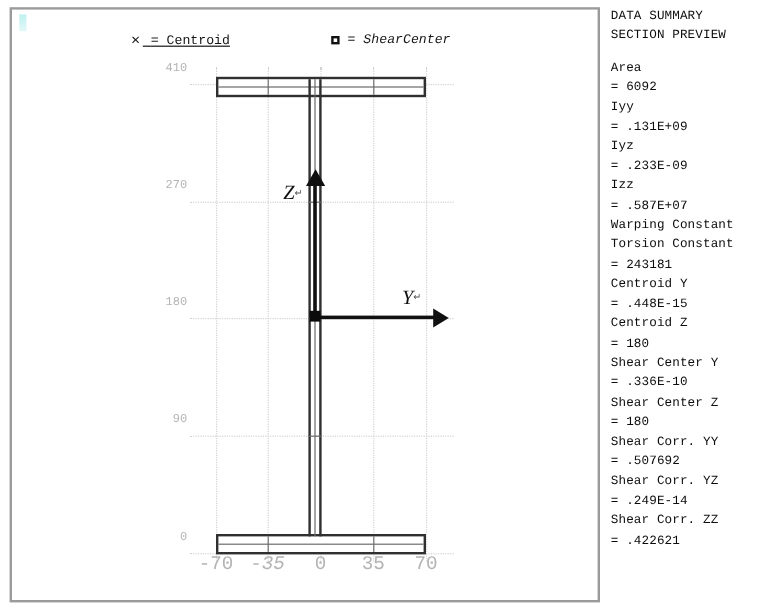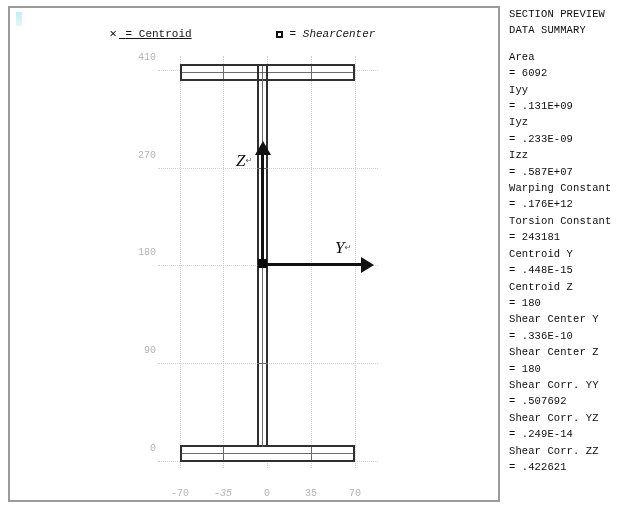--- a/index.html
+++ b/index.html
@@ -100,25 +100,25 @@
 
   .tick-label-y {
     position: absolute;
     font-size: 10px;
     color: #b4b4b4;
     text-align: right;
     width: 28px;
   }
   .tick-label-x {
     position: absolute;
-    font-size: 10px;
+    font-size: 16px;
     color: #b4b4b4;
     text-align: center;
     width: 30px;
-    top: 480px;
+    top: 453px;
   }
 
   
   .flange {
     position: absolute;
     left: 170px;
     width: 175px;
     height: 17px;
     border: 2px solid #303030;
     box-sizing: border-box;
@@ -324,34 +324,33 @@
 
       <div id="axis-z-line"></div>
       <div id="axis-z-head"></div>
       <div id="label-z"><span>Z</span><span class="axis-tail">↵</span></div>
 
       <div id="origin-marker"></div>
     </div>
   </div>
 
   <div id="data-panel">
+    <div class="line">DATA SUMMARY</div>
     <div class="line">SECTION PREVIEW</div>
-    <div class="line">DATA SUMMARY</div>
     <div class="spacer"></div>
 
     <div class="line">Area</div>
     <div class="line">= 6092</div>
     <div class="line">Iyy</div>
     <div class="line">= .131E+09</div>
     <div class="line">Iyz</div>
     <div class="line">= .233E-09</div>
     <div class="line">Izz</div>
     <div class="line">= .587E+07</div>
     <div class="line">Warping Constant</div>
-    <div class="line">= .176E+12</div>
     <div class="line">Torsion Constant</div>
     <div class="line">= 243181</div>
     <div class="line">Centroid Y</div>
     <div class="line">= .448E-15</div>
     <div class="line">Centroid Z</div>
     <div class="line">= 180</div>
     <div class="line">Shear Center Y</div>
     <div class="line">= .336E-10</div>
     <div class="line">Shear Center Z</div>
     <div class="line">= 180</div>

